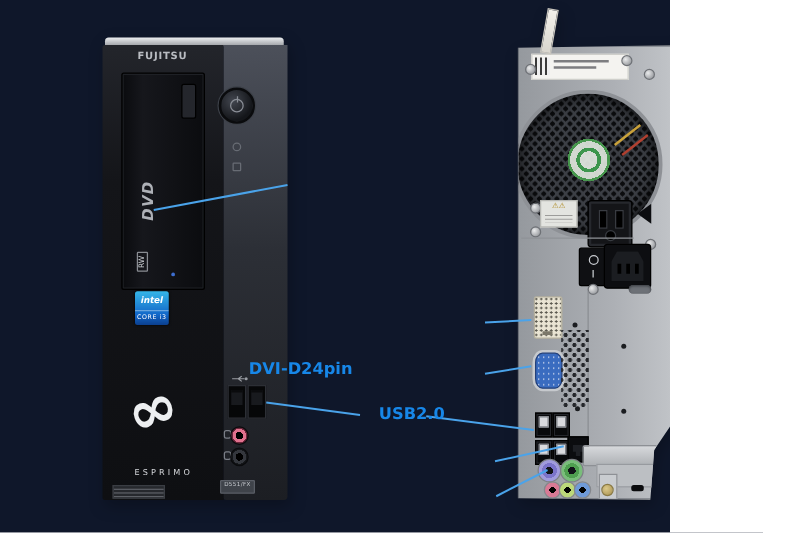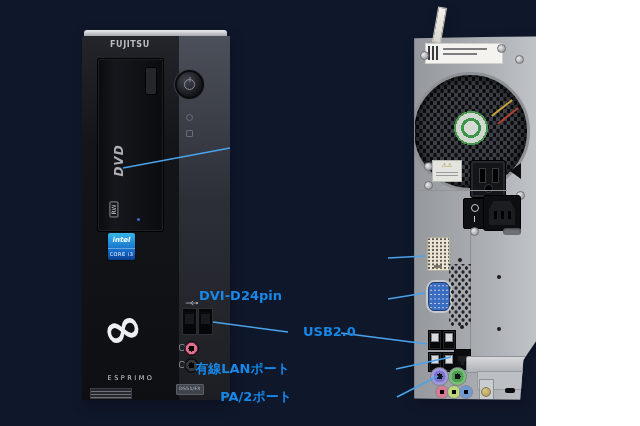--- a/index.html
+++ b/index.html
@@ -278,16 +278,14 @@
       <line x1="388" y1="299" x2="425" y2="293"></line>
       <line x1="288" y1="332" x2="213" y2="322"></line>
       <line x1="341" y1="333" x2="427" y2="344"></line>
       <line x1="396" y1="369" x2="451" y2="357"></line>
       <line x1="397" y1="397" x2="438" y2="376"></line>
     </g>
   </svg>
 
   <div class="note" style="right:254px;top:266px;margin-top:22px;">DVI-D24pin</div>
   <div class="note" style="left:303px;top:324px;">USB2.0</div>
-  <div class="note" style="right:246px;top:360px;">有線LANポート</div>
-  <div class="note" style="right:244px;top:388px;">PA/2ポート</div>
 
 </div>
 
 </body></html>

